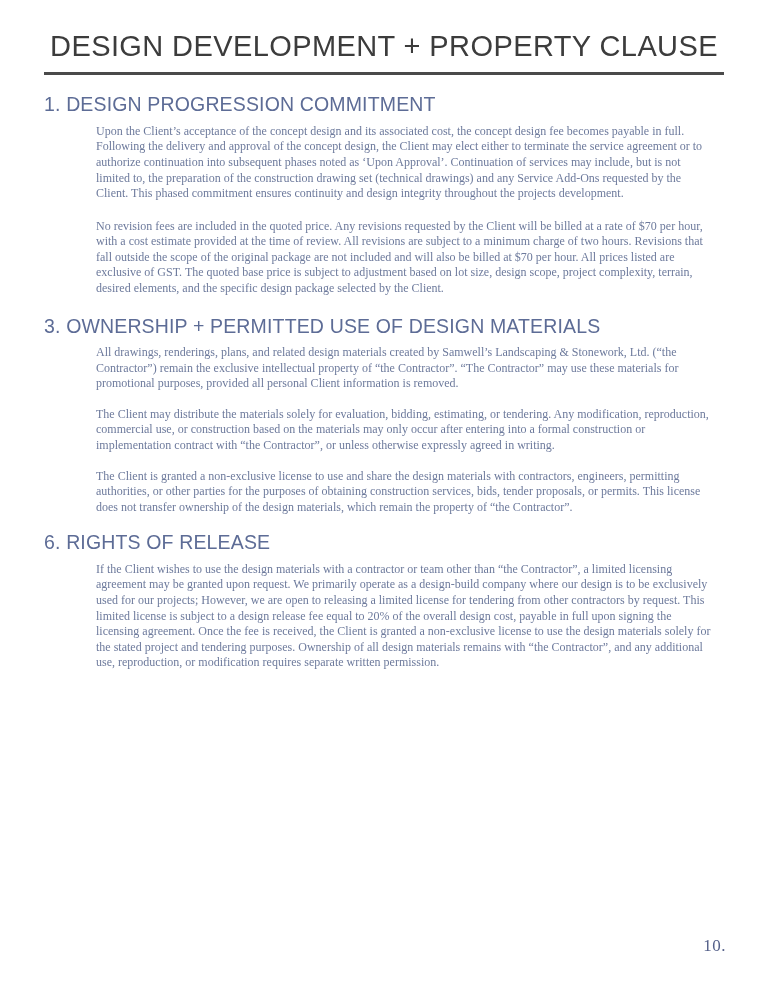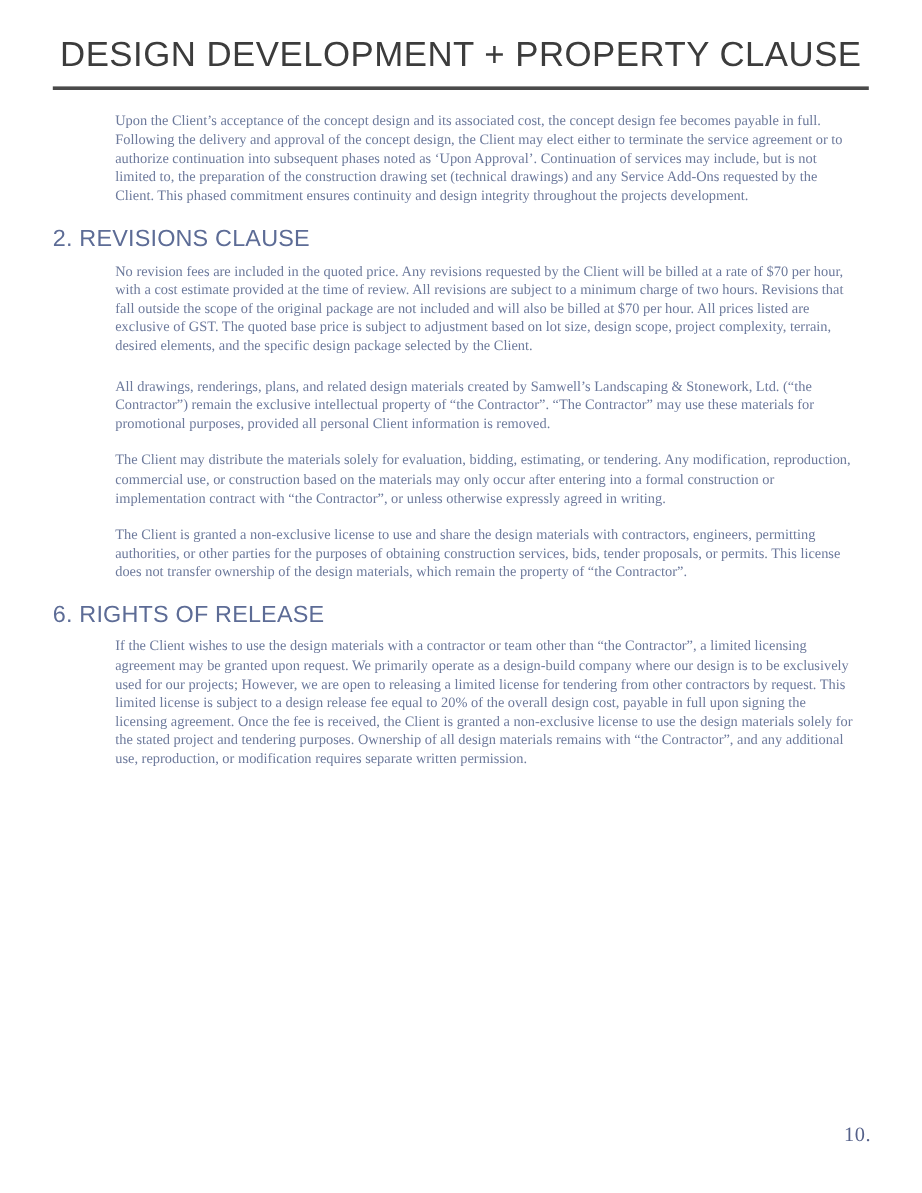--- a/index.html
+++ b/index.html
@@ -93,33 +93,34 @@
 <div class="page">
 
   <div class="title-block">
     <h1 class="doc-title">DESIGN DEVELOPMENT + PROPERTY CLAUSE</h1>
     <div class="title-rule"></div>
   </div>
 
   <div class="sections">
 
     <div class="section s1">
+      <h2 class="section-heading">1. DESIGN PROGRESSION COMMITMENT</h2>
       <div class="section-body">
         <p class="para">Upon the Client’s acceptance of the concept design and its associated cost, the concept design fee becomes payable in full. Following the delivery and approval of the concept design, the Client may elect either to terminate the service agreement or to authorize continuation into subsequent phases noted as ‘Upon Approval’. Continuation of services may include, but is not limited to, the preparation of the construction drawing set (technical drawings) and any Service Add-Ons requested by the Client. This phased commitment ensures continuity and design integrity throughout the projects development.</p>
       </div>
     </div>
 
     <div class="section s2">
-      <h2 class="section-heading">2. REVISIONS CLAUSE</h2>
       <div class="section-body">
         <p class="para">No revision fees are included in the quoted price. Any revisions requested by the Client will be billed at a rate of $70 per hour, with a cost estimate provided at the time of review. All revisions are subject to a minimum charge of two hours. Revisions that fall outside the scope of the original package are not included and will also be billed at $70 per hour. All prices listed are exclusive of GST. The quoted base price is subject to adjustment based on lot size, design scope, project complexity, terrain, desired elements, and the specific design package selected by the Client.</p>
       </div>
     </div>
 
     <div class="section s3">
+      <h2 class="section-heading">3. OWNERSHIP + PERMITTED USE OF DESIGN MATERIALS</h2>
       <div class="section-body">
         <p class="para">All drawings, renderings, plans, and related design materials created by Samwell’s Landscaping &amp; Stonework, Ltd. (“the Contractor”) remain the exclusive intellectual property of “the Contractor”. “The Contractor” may use these materials for promotional purposes, provided all personal Client information is removed.</p>
         <p class="para">The Client may distribute the materials solely for evaluation, bidding, estimating, or tendering. Any modification, reproduction, commercial use, or construction based on the materials may only occur after entering into a formal construction or implementation contract with “the Contractor”, or unless otherwise expressly agreed in writing.</p>
         <p class="para">The Client is granted a non-exclusive license to use and share the design materials with contractors, engineers, permitting authorities, or other parties for the purposes of obtaining construction services, bids, tender proposals, or permits. This license does not transfer ownership of the design materials, which remain the property of “the Contractor”.</p>
       </div>
     </div>
 
     <div class="section s4">
       <h2 class="section-heading">6. RIGHTS OF RELEASE</h2>
       <div class="section-body">

